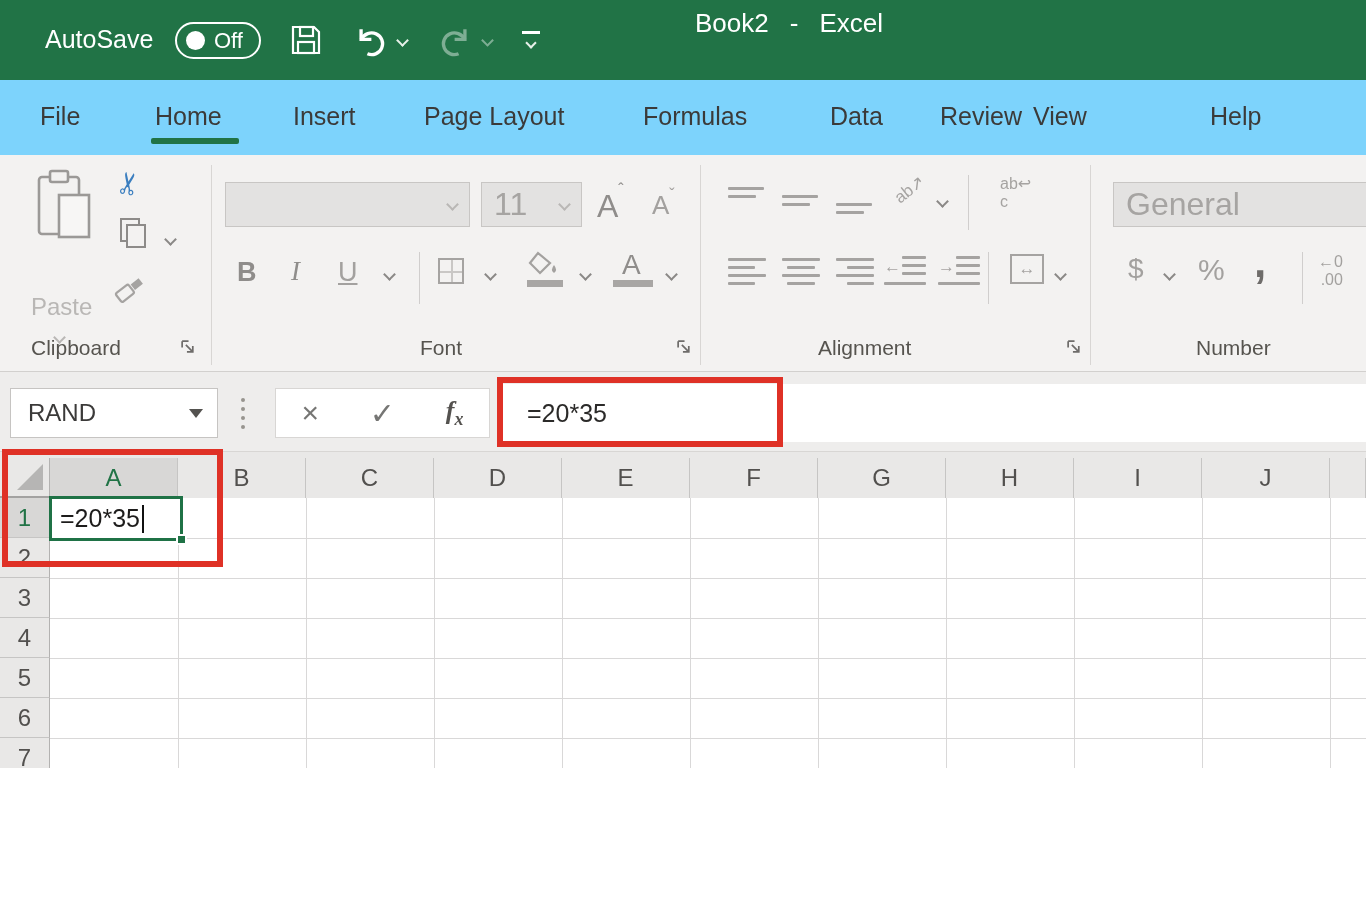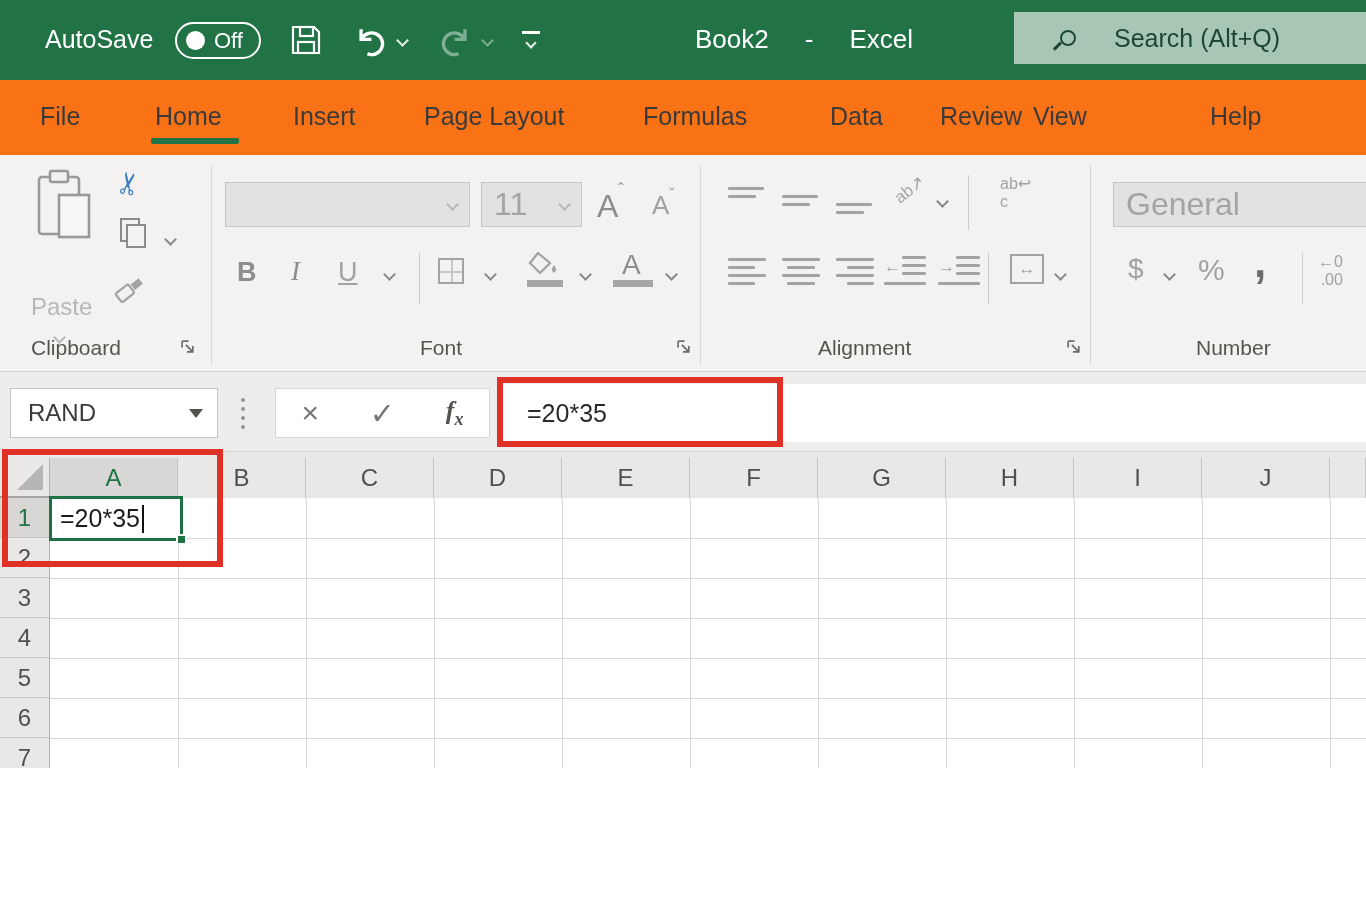--- a/index.html
+++ b/index.html
@@ -23,21 +23,21 @@
   .chev.dim   { border-color:rgba(255,255,255,.42); }
   #qat-custom { width:18px; }
   #qat-custom .bar-top { height:3px; background:#fff; margin-bottom:5px; }
   #qat-custom .chev { margin:0 auto; }
   #search-box { left:1014px; top:12px; width:352px; height:52px; background:#a8c6b4; display:flex; align-items:center; }
   #search-mag { width:16px; height:16px; border:2.6px solid #1d4733; border-radius:50%; position:relative; margin-left:46px; }
   #search-mag::after { content:""; position:absolute; width:2.6px; height:10px; background:#1d4733; left:-6px; bottom:-7px; transform:rotate(45deg); }
   #search-text { color:#1d4733; font-size:25px; margin-left:38px; }
 
   
-  #tabrow { left:0; top:80px; width:1366px; height:75px; background:#f97316; }
+  #tabrow { left:0; top:80px; width:1366px; height:75px; background:#7dd3fc; }
   .tab { position:absolute; top:22px; font-size:25px; color:#3b3a39; cursor:default; }
   .tab-underline { position:absolute; top:58px; height:6px; background:#217346; border-radius:2px; }
 
   
   #ribbon { left:0; top:155px; width:1366px; height:217px; background:#f3f2f1; border-bottom:1.5px solid #d2d0ce; }
   .vsep-group { position:absolute; top:10px; width:1.2px; height:200px; background:#d8d6d4; }
   .vsep-small { position:absolute; width:1.2px; background:#d0cecd; }
   .group-label { position:absolute; top:181px; font-size:21px; color:#56544f; }
   .combo { position:absolute; height:45px; background:#e3e2e1; border:1.3px solid #c8c6c4; display:flex; align-items:center; }
   .combo .val { font-size:32px; color:#a6a4a2; padding-left:12px; flex:1; }
@@ -115,30 +115,26 @@
     <path d="M7 4.5 L7 11 L13.5 11" stroke="#fff" stroke-width="2.1" fill="none"></path>
     <path d="M7 11 C9 7.5 13 6 16.5 7.5 C20 9 21.5 13 20 16.5 C18.5 20 14.5 21.5 11 20" stroke="#fff" stroke-width="2.1" fill="none"></path>
   </svg>
   <div class="abs chev dim" style="left:483px; top:36px;"></div>
 
   <div class="abs" id="qat-custom" style="left:522px; top:31px;">
     <div class="bar-top"></div>
     <div class="chev white" style="border-width:2.2px; width:8px; height:8px;"></div>
   </div>
 
-  <div class="abs flex" style="left:695px; top:24px; gap:36px;">
+  <div class="abs flex" style="left:695px; top:8px; gap:21px;">
     <span class="tb-text" style="font-size:26px;">Book2</span>
     <span class="tb-text" style="font-size:26px;">-</span>
     <span class="tb-text" style="font-size:26px;">Excel</span>
   </div>
 
-  <div class="abs" id="search-box">
-    <div id="search-mag"></div>
-    <span id="search-text">Search (Alt+Q)</span>
-  </div>
 </div>
 
 <div class="abs" id="tabrow">
     <span class="tab" style="left: 40px;">File</span>
     <span class="tab" style="left: 155px;">Home</span>
     <div class="tab-underline" style="left: 151px; width: 88px;"></div>
     <span class="tab" style="left: 293px;">Insert</span>
     <span class="tab" style="left: 424px;">Page Layout</span>
     <span class="tab" style="left: 643px;">Formulas</span>
     <span class="tab" style="left: 830px;">Data</span>

